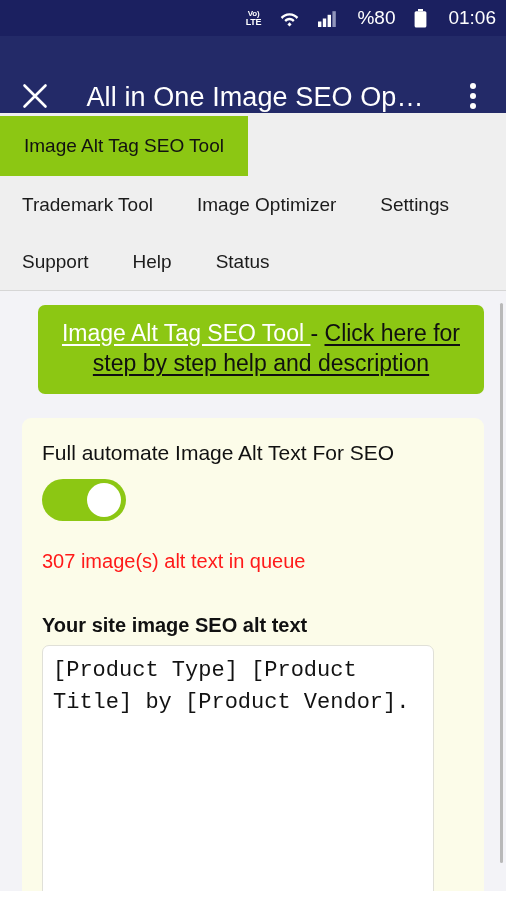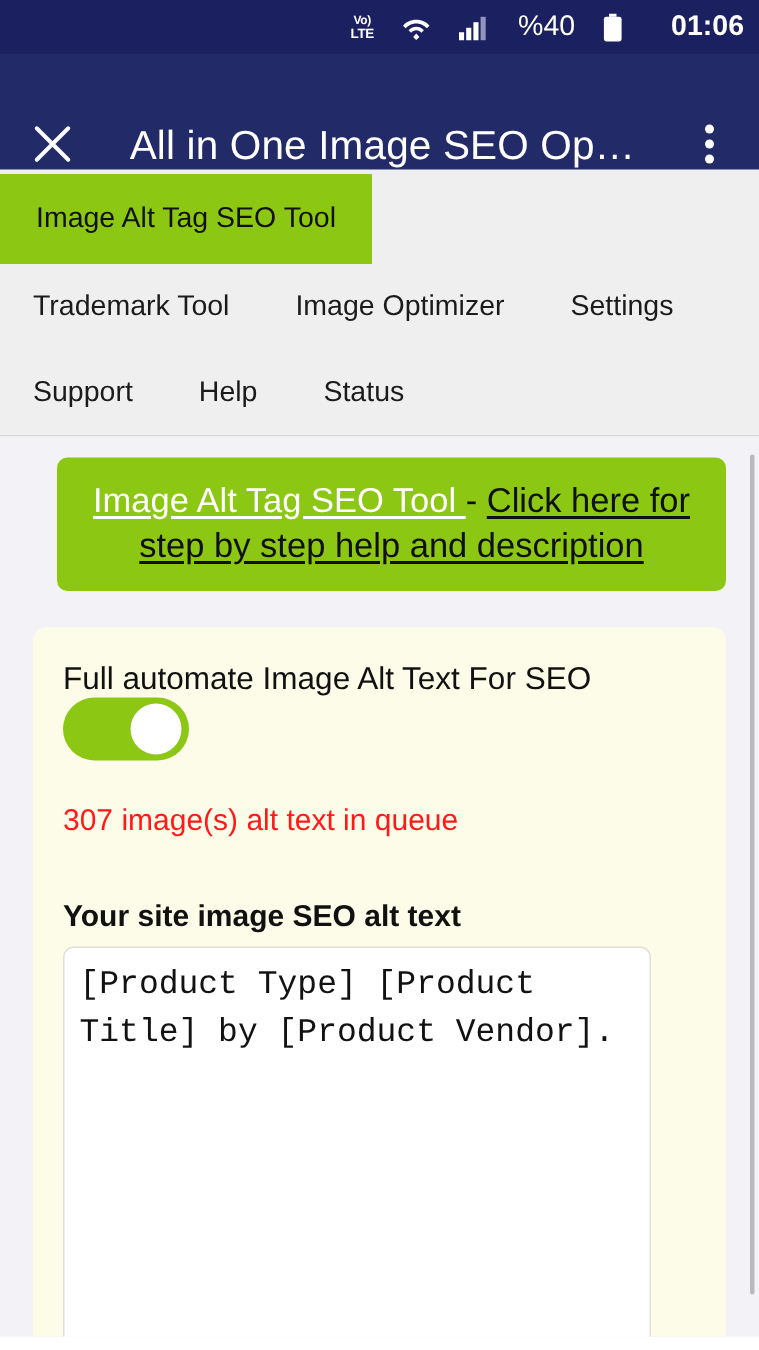--- a/index.html
+++ b/index.html
@@ -38,22 +38,22 @@
   .signal-icon { width: 20px; height: 18px; }
   .battery-icon { width: 13px; height: 19px; }
   .pct {
     font-size: 19px;
     letter-spacing: 0px;
     font-weight: 400;
   }
   .clock {
     font-size: 19px;
     letter-spacing: 0px;
-    font-weight: 700;
-    margin-left: 13px;
+    font-weight: 400;
+    margin-left: 2px;
   }
 
   
   .app-header {
     height: 77px;
     background: #232a68;
     display: flex;
     align-items: flex-end;
     padding: 0 18px;
     position: relative;
@@ -163,20 +163,21 @@
     background: #fcfce9;
     border-radius: 9px;
     padding: 22px 20px 0 20px;
     min-height: 480px;
   }
 
   .card-heading {
     font-size: 21px;
     color: #111111;
     line-height: 1.2;
+    margin-bottom: 14px;
   }
 
   .toggle {
     width: 84px;
     height: 42px;
     border-radius: 21px;
     background: #8cc713;
     position: relative;
     cursor: pointer;
     margin-bottom: 28px;
@@ -263,21 +264,21 @@
 
   <span class="signal-icon">
     <svg width="20" height="18" viewBox="0 0 20 18">
       <rect x="0" y="12.5" width="3.4" height="5.5" fill="#ffffff"></rect>
       <rect x="4.8" y="9.5" width="3.4" height="8.5" fill="#ffffff"></rect>
       <rect x="9.6" y="5.8" width="3.4" height="12.2" fill="#ffffff"></rect>
       <rect x="14.4" y="2.2" width="3.4" height="15.8" fill="#9095bb"></rect>
     </svg>
   </span>
 
-  <span class="pct">%40</span>
+  <span class="pct">%80</span>
 
   <span class="battery-icon">
     <svg width="13" height="19" viewBox="0 0 13 19">
       <rect x="4" y="0" width="5" height="2.2" fill="#ffffff"></rect>
       <rect x="0.6" y="2.2" width="11.8" height="16.4" rx="1.6" fill="#ffffff"></rect>
     </svg>
   </span>
 
   <span class="clock">01:06</span>
 </div>

